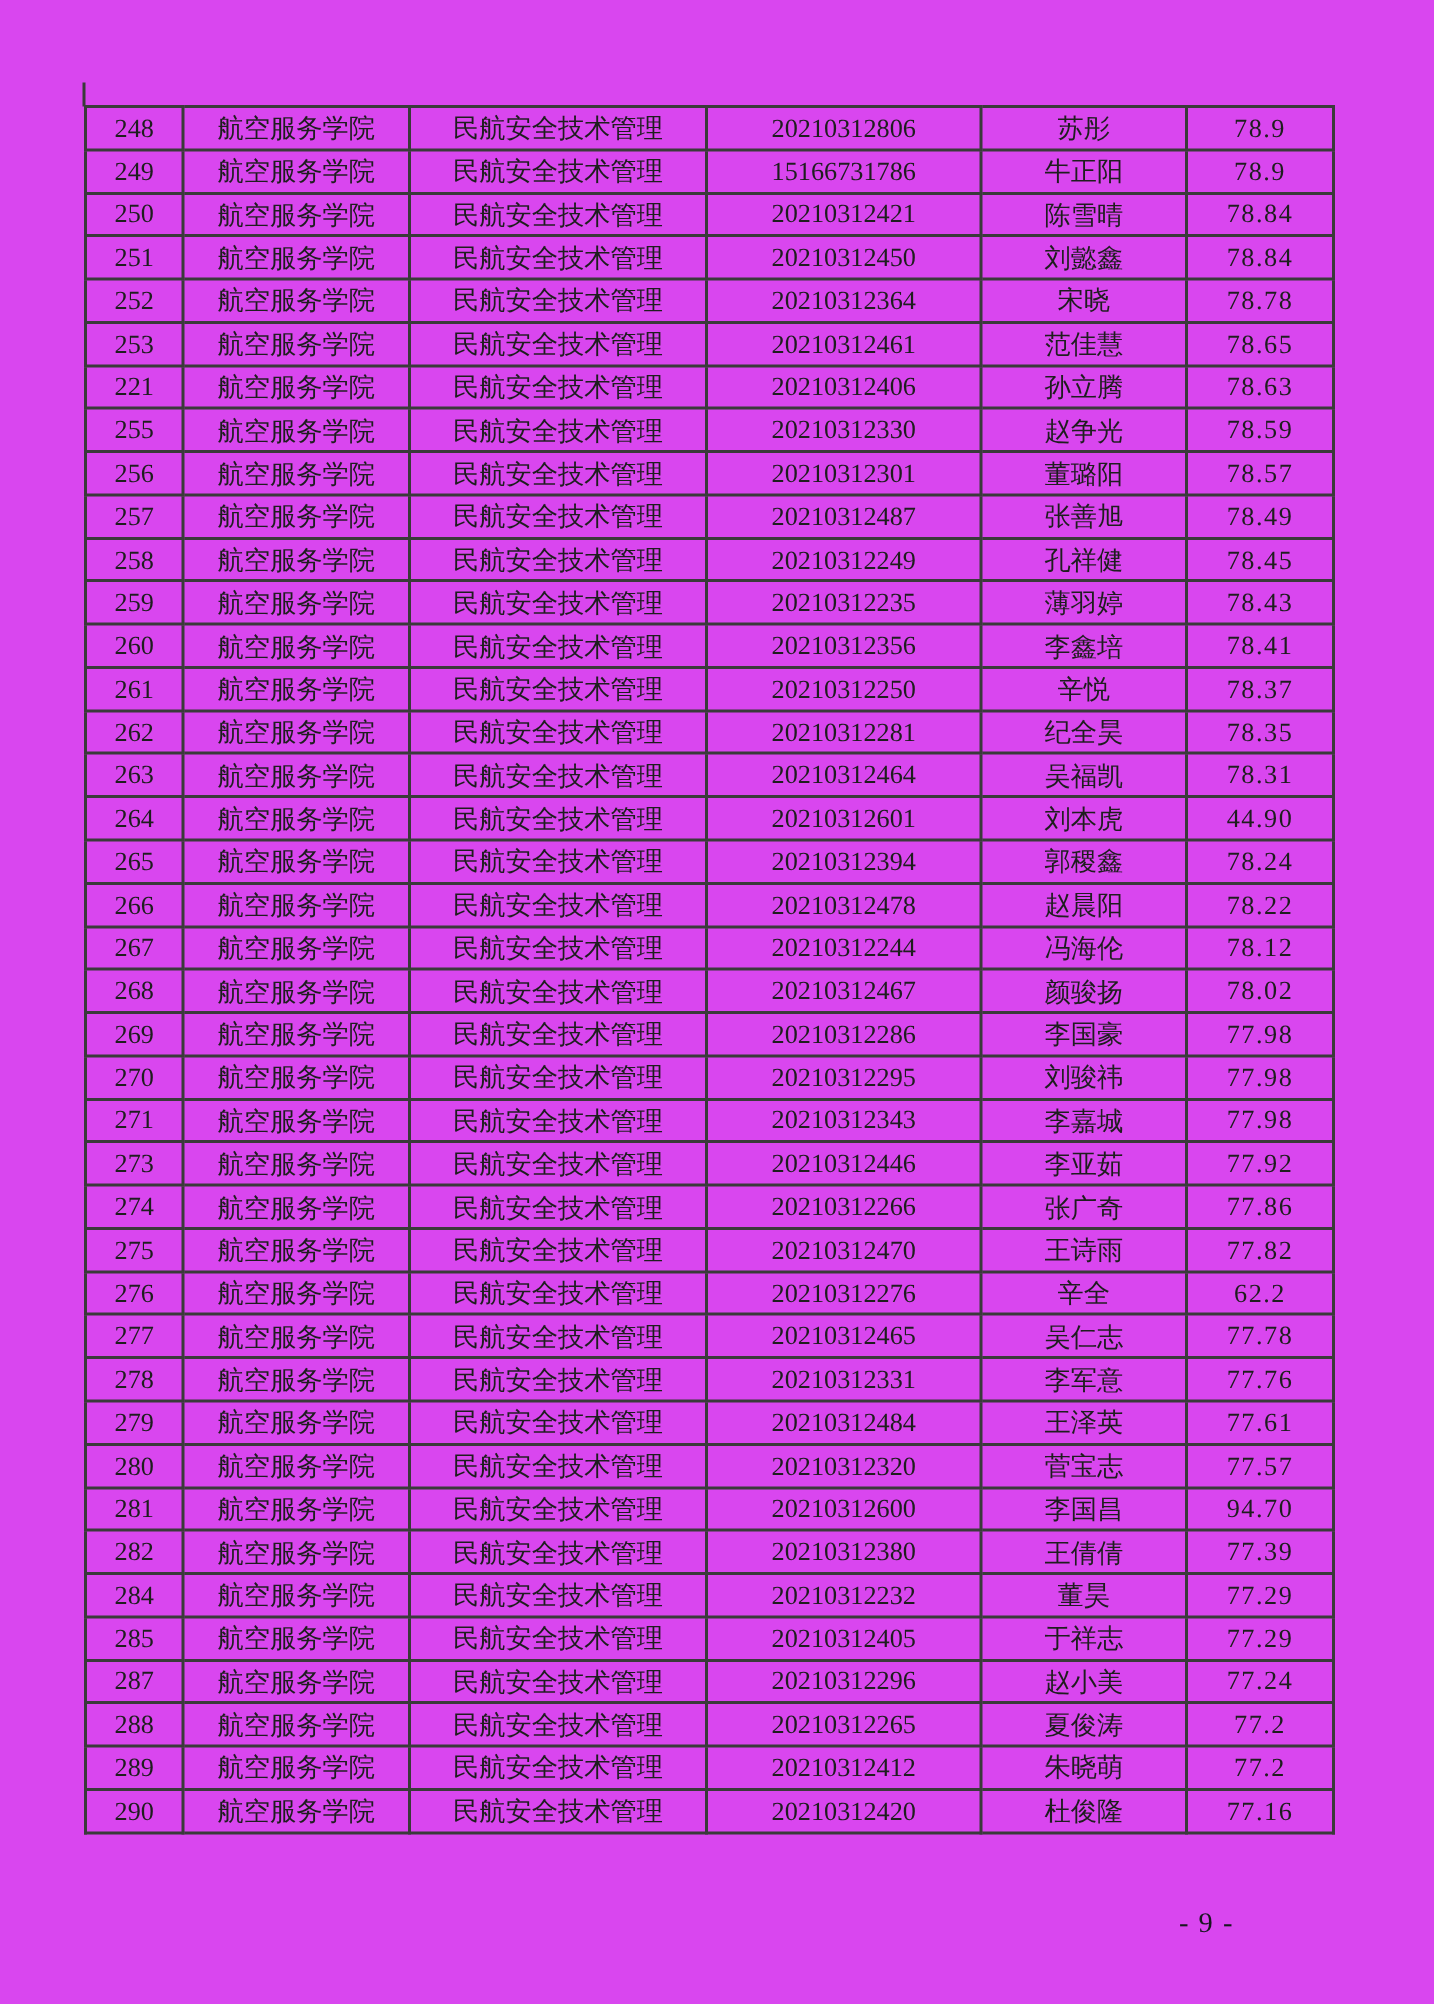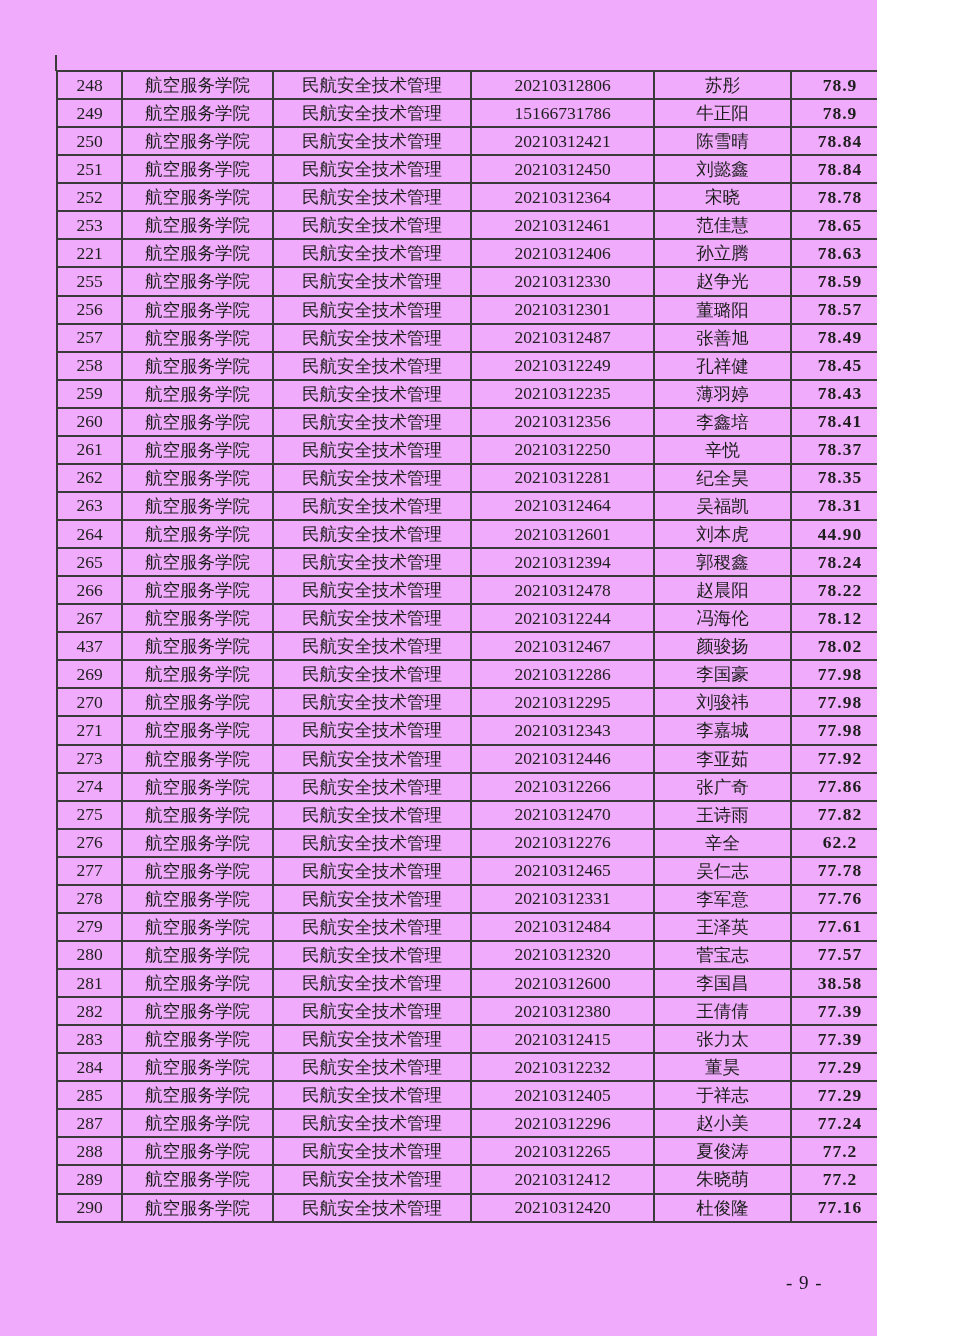--- a/index.html
+++ b/index.html
@@ -2,23 +2,23 @@
 <html><head>
 <meta charset="utf-8">
 <style>
   html, body {
     margin: 0;
     padding: 0;
     background: #ffffff;
   }
   .page {
     position: relative;
-    width: 877px;
+    width: 956px;
     height: 1336px;
-    background: #f0abfc;
+    background: #d946ef;
     overflow: hidden;
     font-family: "Liberation Serif", "DejaVu Serif", serif;
   }
   .score-table {
     position: absolute;
     left: 56px;
     top: 70px;
     width: 832px;
     height: 1153px;
     border-collapse: collapse;
@@ -33,21 +33,21 @@
     color: #1e1e1e;
     white-space: nowrap;
     overflow: hidden;
   }
   .col-rank    { width: 65px;  }
   .col-college { width: 151px; }
   .col-major   { width: 198px; }
   .col-examid  { width: 183px; }
   .col-name    { width: 137px; }
   .col-score   { width: 98px;  }
-  .cell-score  { letter-spacing: 1px; font-weight: bold; }
+  .cell-score  { letter-spacing: 1px; }
   .top-left-artifact {
     position: absolute;
     left: 55px;
     top: 55px;
     width: 2px;
     height: 16px;
     background: #3a3a3a;
   }
   .page-number {
     position: absolute;
@@ -249,21 +249,21 @@
   <tr>
     <td>267</td>
     <td>航空服务学院</td>
     <td>民航安全技术管理</td>
     <td>20210312244</td>
     <td>冯海伦</td>
     <td class="cell-score">78.12</td>
   </tr>
 
   <tr>
-    <td>437</td>
+    <td>268</td>
     <td>航空服务学院</td>
     <td>民航安全技术管理</td>
     <td>20210312467</td>
     <td>颜骏扬</td>
     <td class="cell-score">78.02</td>
   </tr>
 
   <tr>
     <td>269</td>
     <td>航空服务学院</td>
@@ -363,40 +363,32 @@
     <td>菅宝志</td>
     <td class="cell-score">77.57</td>
   </tr>
 
   <tr>
     <td>281</td>
     <td>航空服务学院</td>
     <td>民航安全技术管理</td>
     <td>20210312600</td>
     <td>李国昌</td>
-    <td class="cell-score">38.58</td>
+    <td class="cell-score">94.70</td>
   </tr>
 
   <tr>
     <td>282</td>
     <td>航空服务学院</td>
     <td>民航安全技术管理</td>
     <td>20210312380</td>
     <td>王倩倩</td>
     <td class="cell-score">77.39</td>
   </tr>
 
-  <tr>
-    <td>283</td>
-    <td>航空服务学院</td>
-    <td>民航安全技术管理</td>
-    <td>20210312415</td>
-    <td>张力太</td>
-    <td class="cell-score">77.39</td>
-  </tr>
 
   <tr>
     <td>284</td>
     <td>航空服务学院</td>
     <td>民航安全技术管理</td>
     <td>20210312232</td>
     <td>董昊</td>
     <td class="cell-score">77.29</td>
   </tr>
 

